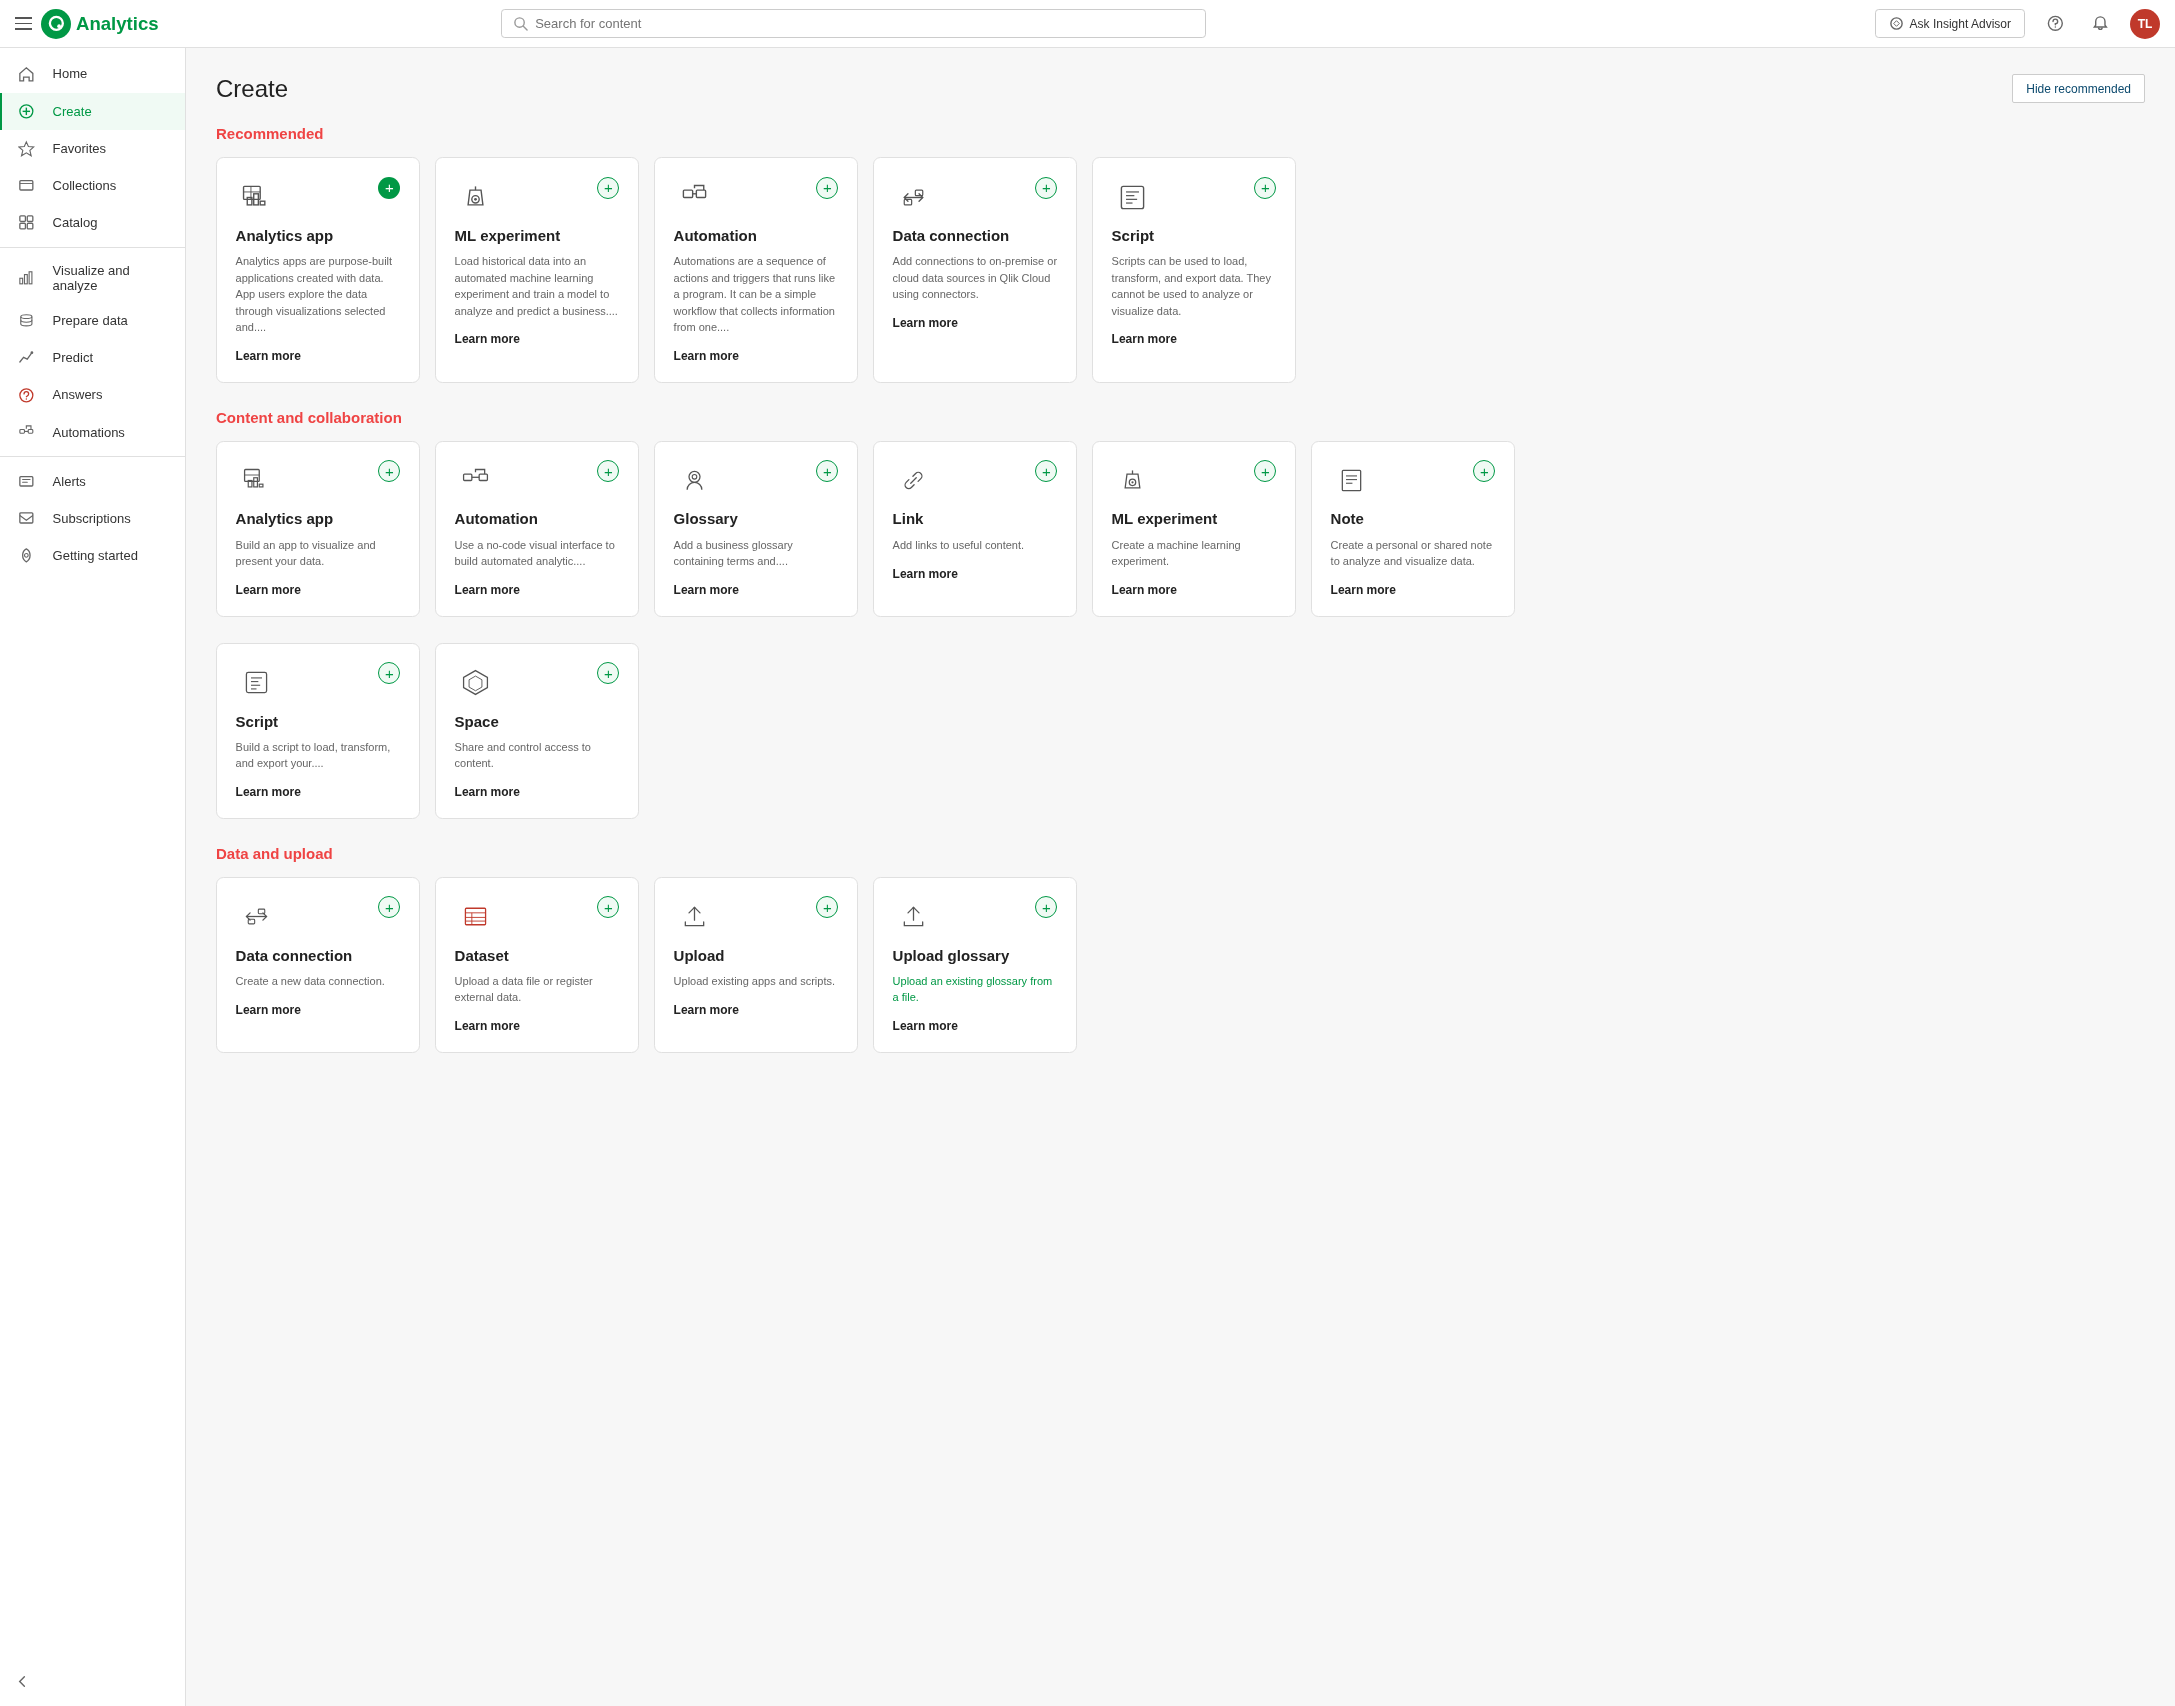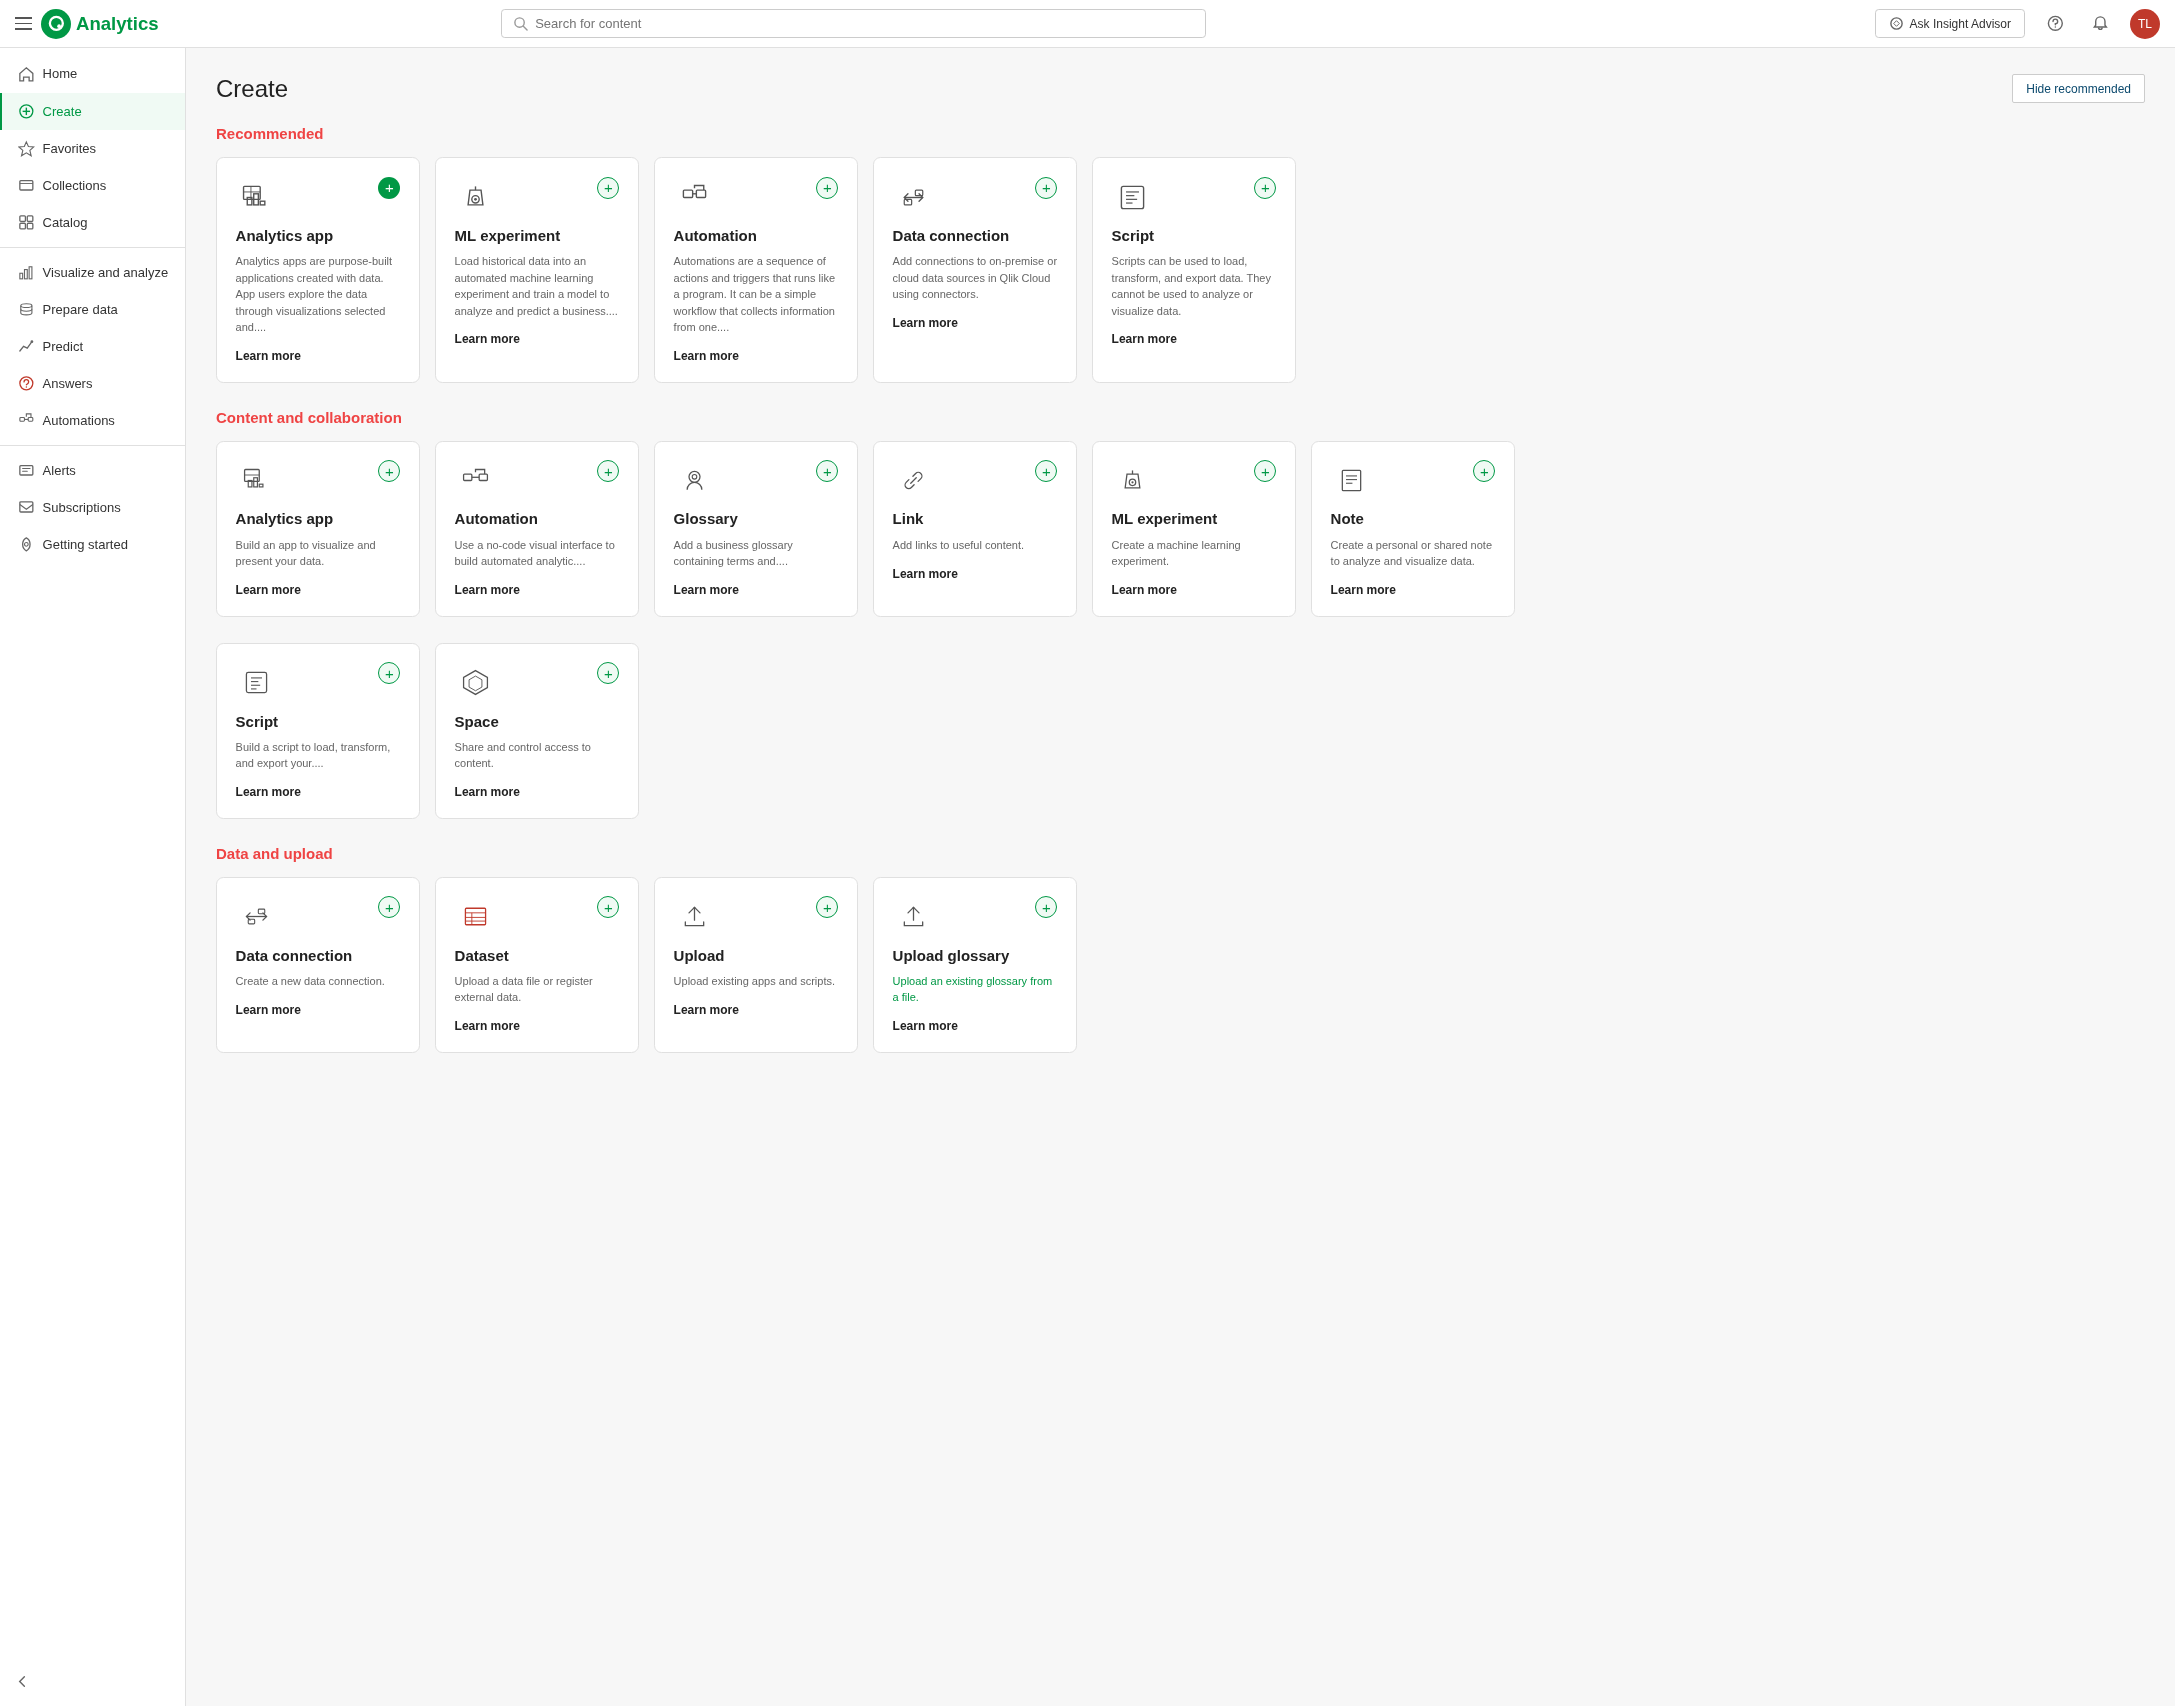--- a/index.html
+++ b/index.html
@@ -22,32 +22,32 @@
       background: #fff; margin: 4px auto;
     }
     .search-bar input { border: none; outline: none; flex: 1; font-size: 13px; color: #555; background: transparent; }
     .topbar-right { display: flex; align-items: center; gap: 15px; margin-left: auto; }
     .insight-btn {
       display: flex; align-items: center; gap: 5.6px; border: 0.9px solid #ccc;
       border-radius: 3.7px; padding: 5.6px 13px; cursor: pointer; font-size: 12px; color: #333; background: #fff;
     }
     .insight-btn svg { width: 15px; height: 15px; }
     .icon-btn { background: none; border: none; cursor: pointer; color: #666; font-size: 16.7px; width: 30px; height: 30px; display: flex; align-items: center; justify-content: center; border-radius: 50%; }
-    .avatar { width: 30px; height: 30px; border-radius: 50%; background: #c0392b; color: #fff; display: flex; align-items: center; justify-content: center; font-size: 12px; font-weight: 400; cursor: pointer; }
+    .avatar { width: 30px; height: 30px; border-radius: 50%; background: #c0392b; color: #fff; display: flex; align-items: center; justify-content: center; font-size: 12px; font-weight: 700; cursor: pointer; }
 
     
     .layout { display: flex; flex: 1; overflow: hidden; }
 
     
     .sidebar {
       width: 186px; background: #fff; border-right: 0.9px solid #e0e0e0;
       display: flex; flex-direction: column; padding: 7.4px 0; flex-shrink: 0; overflow-y: auto;
     }
     .sidebar-item {
-      display: flex; align-items: center; gap: 7px; padding: 9.3px 15px;
+      display: flex; align-items: center; gap: 17px; padding: 9.3px 15px;
       cursor: pointer; font-size: 13px; color: #333; border-left: 2.8px solid transparent;
       transition: background 0.1s;
     }
     .sidebar-item.active { border-left: 2.8px solid #009845; background: #f0faf4; color: #009845; font-weight: 500; }
     .sidebar-icon { width: 18.6px; height: 18.6px; display: flex; align-items: center; justify-content: center; color: #666; flex-shrink: 0; }
     .sidebar-item.active .sidebar-icon { color: #009845; }
     .sidebar-divider { height: 0.9px; background: #e0e0e0; margin: 5.6px 0; }
     .sidebar-collapse { padding: 9.3px 15px; cursor: pointer; color: #666; }
 
     

